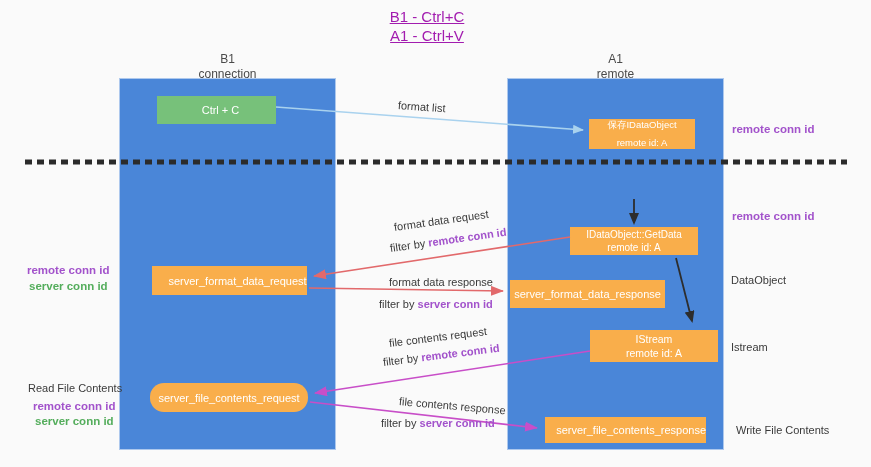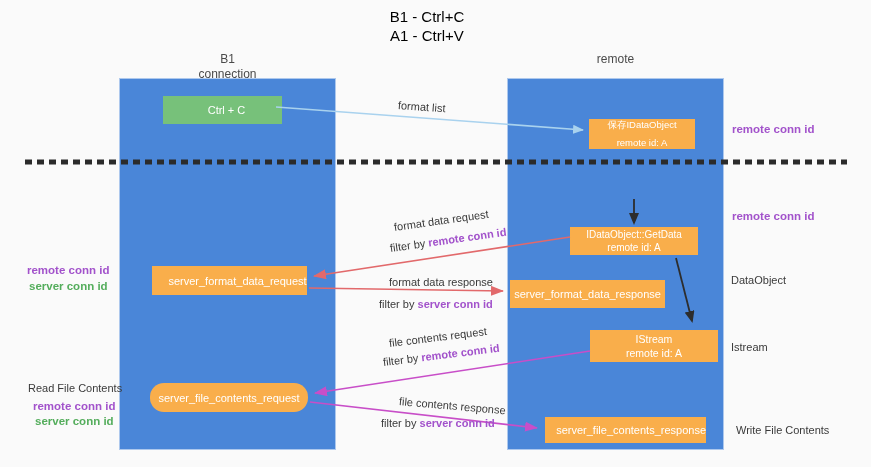--- a/index.html
+++ b/index.html
@@ -5,21 +5,21 @@
   * { margin:0; padding:0; box-sizing:border-box; }
   html,body { background:#fafafa; }
   body { font-family:"Liberation Sans", sans-serif; }
   .canvas {
     position:relative; width:871px; height:467px; background:#fafafa;
     overflow:hidden; color:#3c3c3c;
   }
   .abs { position:absolute; }
   .title {
     left:0; top:7; width:854px; text-align:center;
-    font-size:15px; line-height:19px; color:#000000;
+    font-size:15px; line-height:19px; color:#a21caf;text-decoration:underline;
   }
   .lane-header {
     text-align:center; font-size:12px; line-height:15px; color:#4a4a4a;
   }
   .lane {
     background:#4a86d8; border:1px solid rgba(255,255,255,0.55);
   }
   .node {
     position:absolute; color:#fff; text-align:center;
     display:flex; flex-direction:column; justify-content:center;
@@ -42,27 +42,28 @@
   <div class="abs title" style="left:0;top:7px;">
     <div>B1 - Ctrl+C</div>
     <div>A1 - Ctrl+V</div>
   </div>
 
   <div class="abs lane-header" style="left:119px;top:52px;width:217px;">
     <div>B1</div>
     <div>connection</div>
   </div>
   <div class="abs lane-header" style="left:507px;top:52px;width:217px;">
+    <div>A1</div>
     <div>remote</div>
   </div>
 
   <div class="abs lane" style="left:119px;top:78px;width:217px;height:372px;"></div>
   <div class="abs lane" style="left:507px;top:78px;width:217px;height:372px;"></div>
 
-  <div class="node green" style="left:163px;top:96px;width:119px;height:28px;padding-left:8px;">
+  <div class="node green" style="left:157px;top:96px;width:119px;height:28px;padding-left:8px;">
     <span>Ctrl + C</span>
   </div>
 
   <div class="node orange small-cn" style="left:589px;top:119px;width:106px;height:30px;">
     <span>保存IDataObject</span>
     <span>remote id: A</span>
   </div>
   <div class="node orange two-line" style="left:570px;top:227px;width:128px;height:28px;justify-content:center;">
     <span>IDataObject::GetData</span>
     <span>remote id: A</span>

